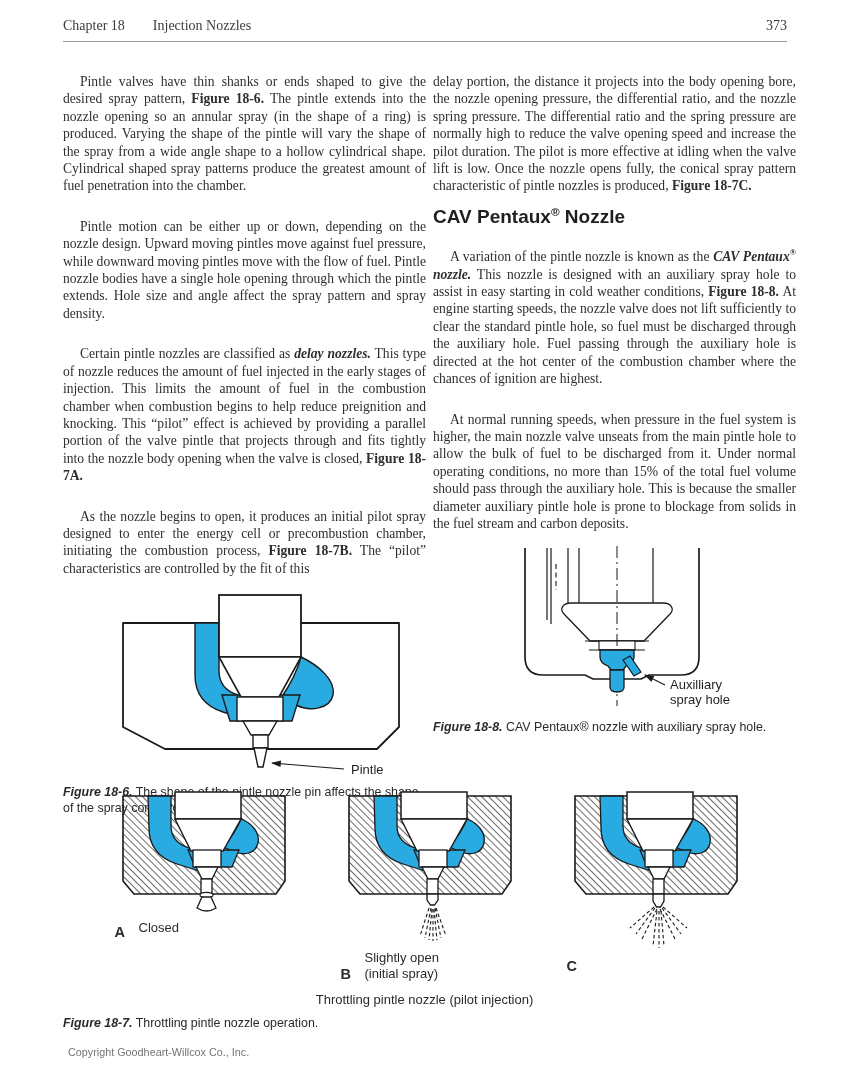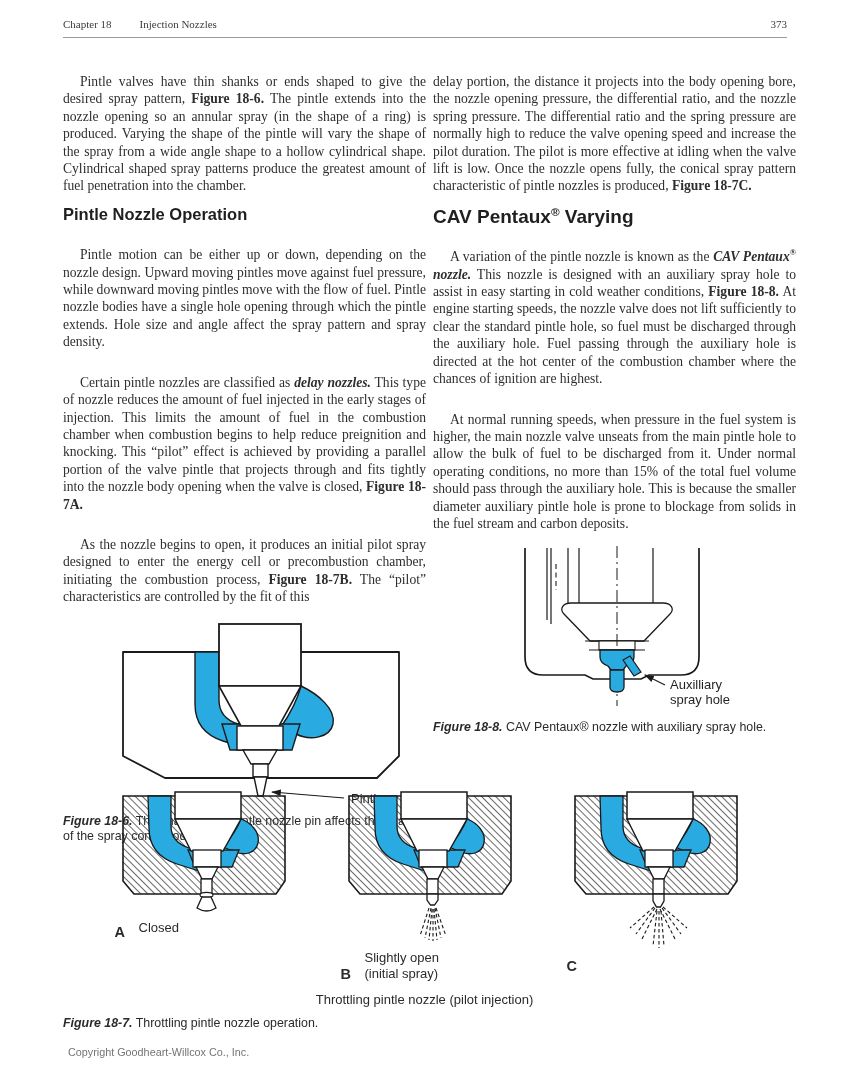--- a/index.html
+++ b/index.html
@@ -6,21 +6,21 @@
   html,body { background:#ffffff; }
   .page {
     position:relative; width:849px; height:1087px; margin:0 auto;
     background:#ffffff; color:#2b2b2b; overflow:hidden;
     font-family:"Liberation Serif", serif;
   }
   
   .runhead {
     position:absolute; top:18px; left:63px; right:62px;
     display:flex; align-items:baseline; gap:28px;
-    font-size:11px; color:#3b3b3b;
+    font-size:14px; color:#3b3b3b;
     border-bottom:1px solid #9a9a9a; padding-bottom:7px;
   }
   .runhead .pageno { margin-left:auto; }
   
   .col {
     position:absolute; top:50px; width:363px;
     font-size:13.6px; line-height:17.4px; text-align:justify;
     color:#2e2e2e;
   }
   .col-left  { left:63px; }
@@ -76,21 +76,20 @@
 <div class="page">
 
   <div class="runhead">
     <span>Chapter 18</span>
     <span>Injection Nozzles</span>
     <span class="pageno">373</span>
   </div>
 
   <div class="col col-left">
     <p class="indent"><span>Pintle valves have thin shanks or ends shaped to give the desired spray pattern, </span><span style="font-weight: 700;">Figure 18-6.</span><span> The pintle extends into the nozzle opening so an annular spray (in the shape of a ring) is produced. Varying the shape of the pintle will vary the shape of the spray from a wide angle shape to a hollow cylindrical shape. Cylindrical shaped spray patterns produce the greatest amount of fuel penetration into the chamber.</span></p>
-    <h2 class="sub">Pintle Nozzle Operation</h2>
     <p class="indent"><span>Pintle motion can be either up or down, depending on the nozzle design. Upward moving pintles move against fuel pressure, while downward moving pintles move with the flow of fuel. Pintle nozzle bodies have a single hole opening through which the pintle extends. Hole size and angle affect the spray pattern and spray density.</span></p>
     <p class="indent"><span>Certain pintle nozzles are classified as </span><span style="font-weight: 700; font-style: italic;">delay nozzles.</span><span> This type of nozzle reduces the amount of fuel injected in the early stages of injection. This limits the amount of fuel in the combustion chamber when combustion begins to help reduce preignition and knocking. This “pilot” effect is achieved by providing a parallel portion of the valve pintle that projects through and fits tightly into the nozzle body opening when the valve is closed, </span><span style="font-weight: 700;">Figure 18-7A.</span></p>
     <p class="indent"><span>As the nozzle begins to open, it produces an initial pilot spray designed to enter the energy cell or precombustion chamber, initiating the combustion process, </span><span style="font-weight: 700;">Figure 18-7B.</span><span> The “pilot” characteristics are controlled by the fit of this</span></p>
 
     <div class="figwrap">
       <svg class="fig6-svg" width="320" height="188" viewBox="0 0 320 188">
         <defs>
           <marker id="ar6" markerWidth="9" markerHeight="8" refX="8" refY="4" orient="auto">
             <path d="M0,1 L9,4 L0,7 Z" fill="#1a1a1a"></path>
           </marker>
@@ -111,21 +110,21 @@
 
         <line x1="243" y1="178" x2="171" y2="172" stroke="#1a1a1a" stroke-width="1.1" marker-end="url(#ar6)"></line>
         <text x="250" y="183">Pintle</text>
       </svg>
       <div class="figcap"><span style="font-weight: 700; font-style: italic;">Figure 18-6.</span><span> The shape of the pintle nozzle pin affects the shape of the spray cone produced.</span></div>
     </div>
   </div>
 
   <div class="col col-right">
     <p><span>delay portion, the distance it projects into the body opening bore, the nozzle opening pressure, the differential ratio, and the nozzle spring pressure. The differential ratio and the spring pressure are normally high to reduce the valve opening speed and increase the pilot duration. The pilot is more effective at idling when the valve lift is low. Once the nozzle opens fully, the conical spray pattern characteristic of pintle nozzles is produced, </span><span style="font-weight: 700;">Figure 18-7C.</span></p>
-    <h1 class="sect"><span style="font-weight: 700;">CAV Pentaux</span><sup style="font-weight: 700;">®</sup><span style="font-weight: 700;"> Varying</span></h1>
+    <h1 class="sect"><span style="font-weight: 700;">CAV Pentaux</span><sup style="font-weight: 700;">®</sup><span style="font-weight: 700;"> Nozzle</span></h1>
     <p class="indent"><span>A variation of the pintle nozzle is known as the </span><span style="font-weight: 700; font-style: italic;">CAV Pentaux</span><sup style="font-weight: 700; font-style: italic;">®</sup><span style="font-weight: 700; font-style: italic;"> nozzle.</span><span> This nozzle is designed with an auxiliary spray hole to assist in easy starting in cold weather conditions, </span><span style="font-weight: 700;">Figure 18-8.</span><span> At engine starting speeds, the nozzle valve does not lift sufficiently to clear the standard pintle hole, so fuel must be discharged through the auxiliary hole. Fuel passing through the auxiliary hole is directed at the hot center of the combustion chamber where the chances of ignition are highest.</span></p>
     <p class="indent"><span>At normal running speeds, when pressure in the fuel system is higher, the main nozzle valve unseats from the main pintle hole to allow the bulk of fuel to be discharged from it. Under normal operating conditions, no more than 15% of the total fuel volume should pass through the auxiliary hole. This is because the smaller diameter auxiliary pintle hole is prone to blockage from solids in the fuel stream and carbon deposits.</span></p>
 
     <div class="figwrap">
       <svg class="fig8-svg" width="300" height="168" viewBox="0 0 300 168">
         <defs>
           <marker id="ar8" markerWidth="9" markerHeight="8" refX="8" refY="4" orient="auto">
             <path d="M0,1 L9,4 L0,7 Z" fill="#1a1a1a"></path>
           </marker>
         </defs>

